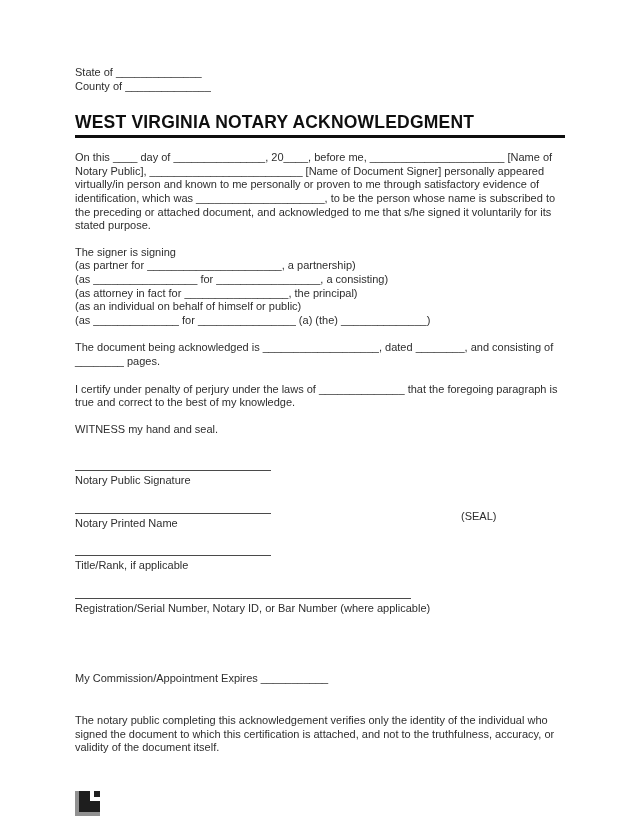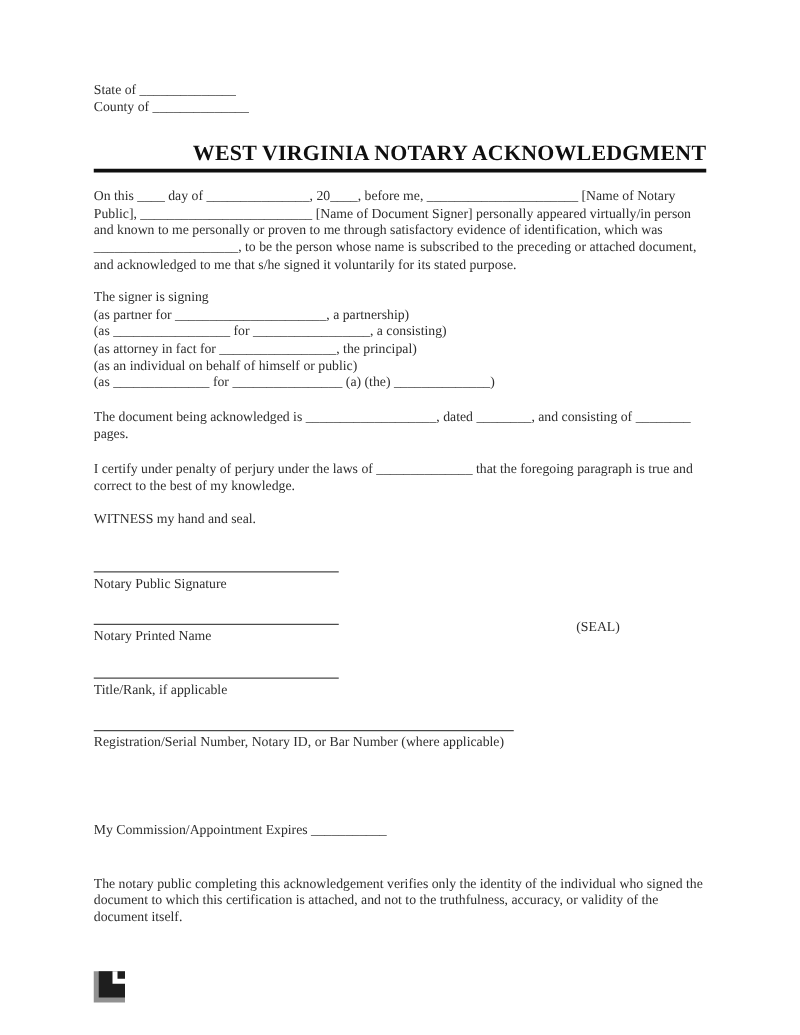--- a/index.html
+++ b/index.html
@@ -4,35 +4,35 @@
 <style>
   html, body { margin: 0; padding: 0; background: #ffffff; }
   .page {
     position: relative;
     width: 640px;
     height: 828px;
     background: #ffffff;
     box-sizing: border-box;
     padding: 66px 75px 0 75px;
     overflow: hidden;
-    font-family: Liberation Serif, serif;
+    font-family: Liberation Sans, sans-serif;
     color: #2e2e2e;
   }
   .txt {
     font-size: 11px;
     line-height: 13.6px;
     color: #2e2e2e;
   }
   .state-block { }
   .doc-title {
     margin-top: 19px;
     font-size: 17.5px;
     line-height: 20px;
     font-weight: 700;
-    text-align: right;
+    text-align: left;
     letter-spacing: 0.2px;
     color: #0f0f0f;
     padding-bottom: 3px;
     border-bottom: 3.5px solid #0f0f0f;
   }
   .intro   { margin-top: 13px; }
   .signer  { margin-top: 13px; }
   .docpara { margin-top: 14px; }
   .certify { margin-top: 14px; }
   .witness { margin-top: 13px; }

